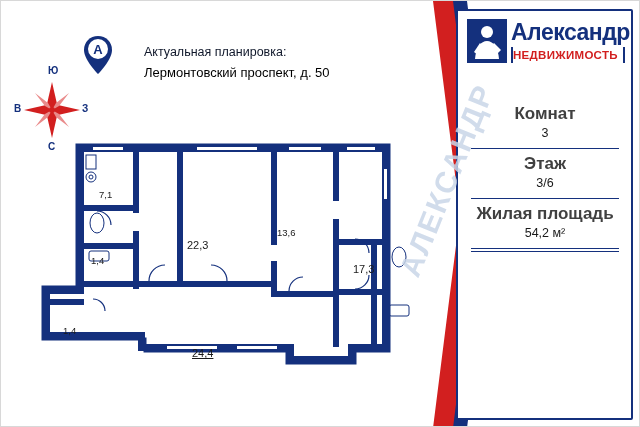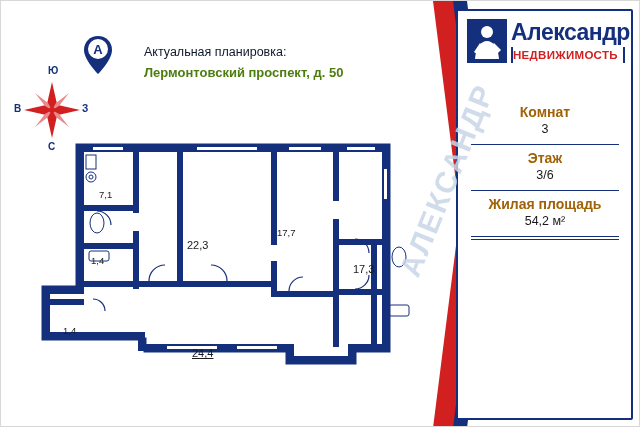--- a/index.html
+++ b/index.html
@@ -75,23 +75,23 @@
   
   .specs {
     position: absolute;
     left: 470px; top: 100px;
     width: 148px;
     z-index: 6;
     text-align: center;
   }
   .spec-row { padding-bottom: 2px; }
   .spec-label {
-    font-size: 14px;
-    font-weight: bold;
-    color: #a16207;
+    font-size: 17px;
+    font-weight: bold;
+    color: #404040;
     padding: 3px 0 2px 0;
   }
   .spec-value {
     font-size: 12.5px;
     color: #1a1a1a;
     padding-bottom: 5px;
   }
   .spec-rule {
     height: 1px;
     background: #14307d;
@@ -103,22 +103,22 @@
     position: absolute;
     left: 143px; top: 44px;
     z-index: 6;
   }
   .header-line1 {
     font-size: 12.5px;
     color: #0f172a;
   }
   .header-line2 {
     font-size: 13px;
-    font-weight: bold;
-    color: #4d7c0f;
+    font-weight: normal;
+    color: #000000;
     padding-top: 6px;
   }
 
   
   .compass {
     position: absolute;
     left: 10px; top: 64px;
     width: 82px; height: 90px;
     z-index: 6;
   }
@@ -314,21 +314,21 @@
 
           <ellipse cx="362" cy="118" rx="7" ry="10"></ellipse>
           <rect x="352" y="166" width="20" height="11" rx="2"></rect>
         </g>
       </g>
     </svg>
 
     
     <span class="area-label" style="left:62px;  top:50px;text-align:center;">7,1</span>
     <span class="area-label area-big" style="left:150px; top:72px;">22,3</span>
-    <span class="area-label" style="left:240px; top:88px;">17,7</span>
+    <span class="area-label" style="left:240px; top:88px;">13,6</span>
     <span class="area-label area-big" style="left:316px; top:96px;">17,3</span>
     <span class="area-label" style="left:54px;  top:116px;">1,4</span>
     <span class="area-label area-big" style="left:155px; top:180px;text-decoration:underline;">24,4</span>
     <span class="area-label" style="left:26px;  top:186px;">1,4</span>
   </div>
 
   <div class="wm-diag">АЛЕКСАНДР</div>
 
   <div class="right-panel"></div>
 

